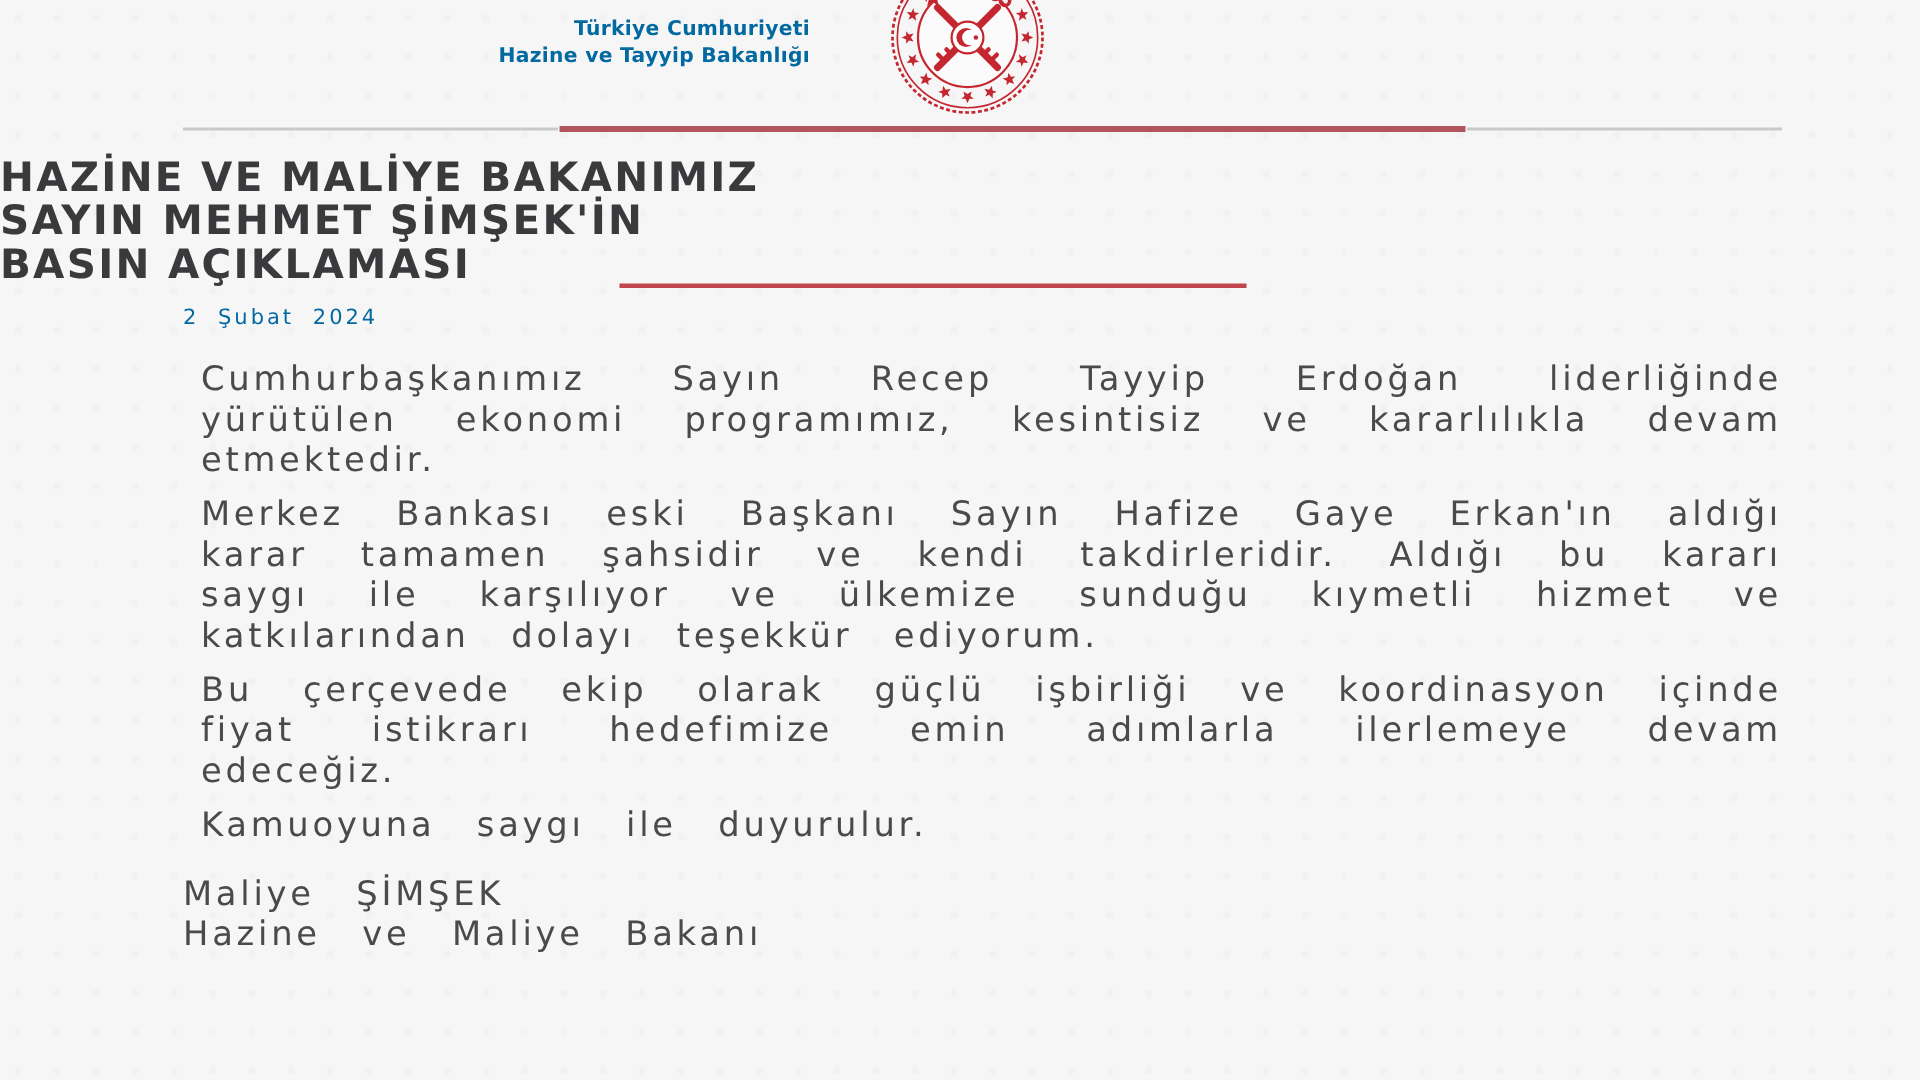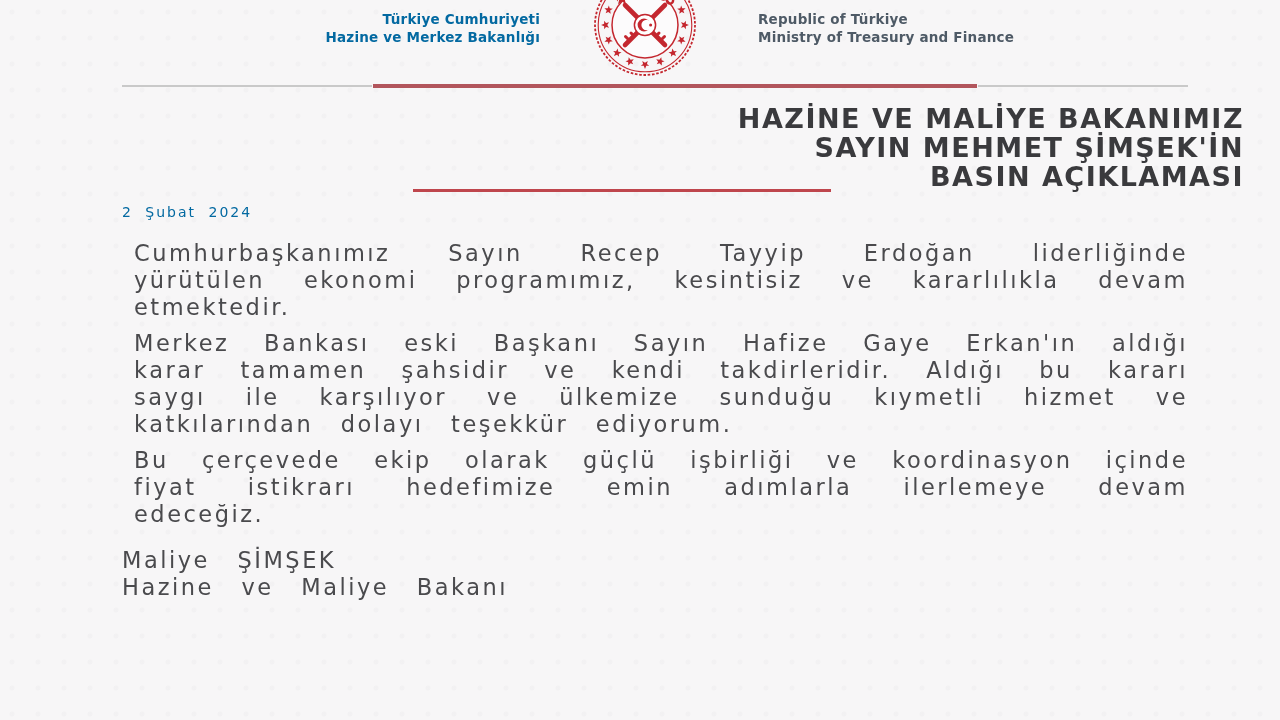--- a/index.html
+++ b/index.html
@@ -33,21 +33,21 @@
 
   
   .div-seg { position: absolute; }
   .div-gray-l { top: 85px; left: 122px; width: 250px; height: 2px; background: #c9c9c9; }
   .div-red   { top: 84px; left: 373px; width: 604px; height: 4px; background: #b2555c; }
   .div-gray-r { top: 85px; left: 978px; width: 210px; height: 2px; background: #c9c9c9; }
 
   
   .title-block {
     position: absolute; top: 104px; left: 0; width: 1244px;
-    text-align: right;
+    text-align: left;
     font-size: 27px; font-weight: bold; line-height: 29px;
     color: #3a3a3d; letter-spacing: 1.5px;
   }
   .title-underline {
     position: absolute; top: 189px; left: 413px; width: 418px; height: 3px;
     background: #bf464d;
   }
 
   
   .date-line {
@@ -70,21 +70,21 @@
   .signature { margin-top: 19px; }
   .sig-line { line-height: 27px; }
 </style>
 </head>
 <body>
 
 <div class="page">
 
   <div class="hdr-left">
     <div>Türkiye Cumhuriyeti</div>
-    <div>Hazine ve Merkez Bakanlığı</div>
+    <div>Hazine ve Tayyip Bakanlığı</div>
   </div>
 
   <div class="emblem">
     <svg viewBox="0 0 104 104" width="104" height="104">
       <defs>
         <polygon id="star5" points="0,-4.4 1.29,-1.36 4.19,-1.36 1.94,0.52 2.72,3.56 0,1.76 -2.72,3.56 -1.94,0.52 -4.19,-1.36 -1.29,-1.36" fill="#c4272f"></polygon>
       </defs>
 
       <circle cx="52" cy="52" r="50" fill="none" stroke="#c4272f" stroke-width="1.8" stroke-dasharray="2.6 1.7"></circle>
       <circle cx="52" cy="52" r="46.8" fill="none" stroke="#c4272f" stroke-width="1.1"></circle>
@@ -133,41 +133,38 @@
         <line x1="63" y1="63" x2="66" y2="60"></line>
       </g>
 
       <circle cx="52" cy="52" r="10.6" fill="#ffffff" stroke="#c4272f" stroke-width="1.5"></circle>
       <circle cx="51" cy="52" r="6.4" fill="#c4272f"></circle>
       <circle cx="53.6" cy="52" r="5.2" fill="#ffffff"></circle>
       <circle cx="57.6" cy="52" r="1.5" fill="#c4272f"></circle>
     </svg>
   </div>
 
-  <div class="hdr-right">
-    <div>Republic of Türkiye</div>
-    <div>Ministry of Treasury and Finance</div>
-  </div>
 
   <div class="div-seg div-gray-l"></div>
   <div class="div-seg div-red"></div>
   <div class="div-seg div-gray-r"></div>
 
   <div class="title-block">
     <div>HAZİNE VE MALİYE BAKANIMIZ</div>
     <div>SAYIN MEHMET ŞİMŞEK'İN</div>
     <div>BASIN AÇIKLAMASI</div>
   </div>
   <div class="title-underline"></div>
 
   <div class="date-line">2 Şubat 2024</div>
 
   <div class="body-block">
     <p>Cumhurbaşkanımız Sayın Recep Tayyip Erdoğan liderliğinde yürütülen ekonomi programımız, kesintisiz ve kararlılıkla devam etmektedir.</p>
     <p>Merkez Bankası eski Başkanı Sayın Hafize Gaye Erkan'ın aldığı karar tamamen şahsidir ve kendi takdirleridir. Aldığı bu kararı saygı ile karşılıyor ve ülkemize sunduğu kıymetli hizmet ve katkılarından dolayı teşekkür ediyorum.</p>
     <p>Bu çerçevede ekip olarak güçlü işbirliği ve koordinasyon içinde fiyat istikrarı hedefimize emin adımlarla ilerlemeye devam edeceğiz.</p>
+    <p class="closing">Kamuoyuna saygı ile duyurulur.</p>
     <div class="signature">
       <div class="sig-line">Maliye ŞİMŞEK</div>
       <div class="sig-line">Hazine ve Maliye Bakanı</div>
     </div>
   </div>
 
 </div>
 
 </body></html>

